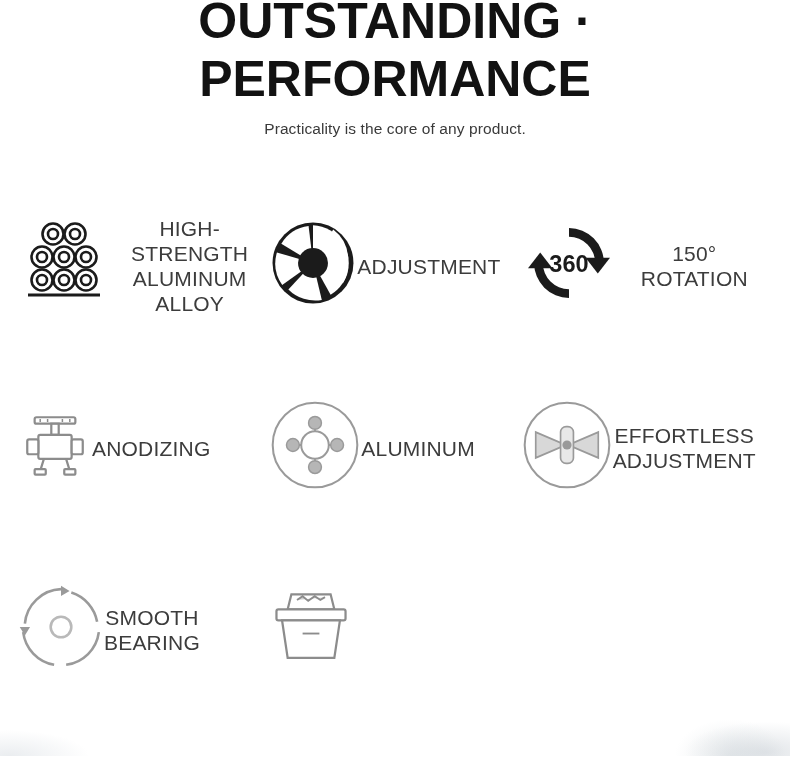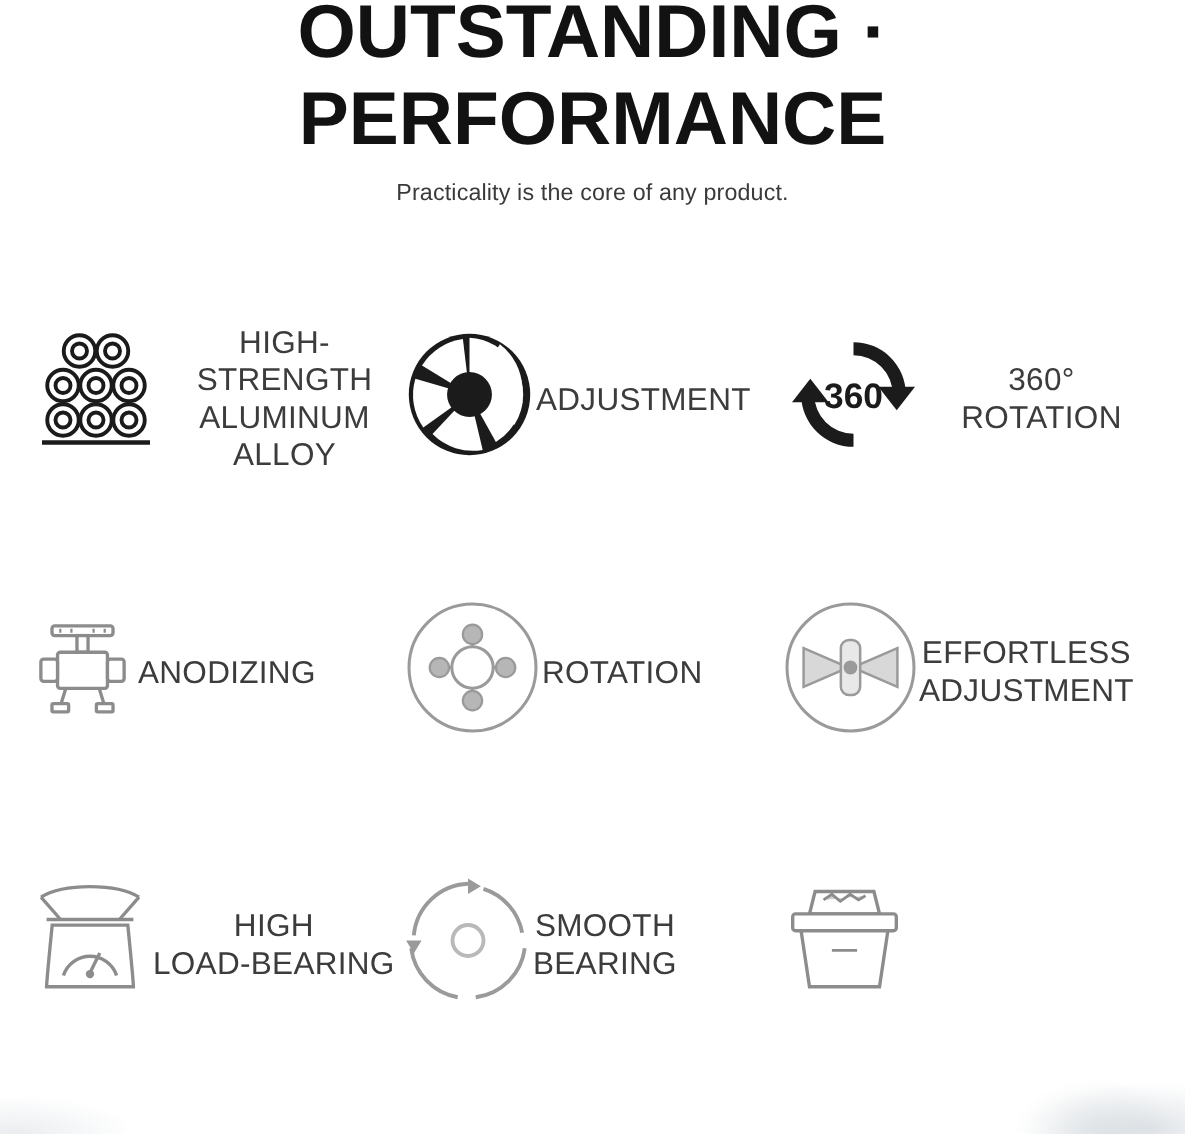--- a/index.html
+++ b/index.html
@@ -178,21 +178,21 @@
             <path d="M55 10 A40 40 0 0 1 95 50 L85 50 A30 30 0 0 0 55 20 Z"></path>
             <path d="M88 62 L74 44 L102 44 Z"></path>
 
             <path d="M55 90 A40 40 0 0 1 15 50 L25 50 A30 30 0 0 0 55 80 Z"></path>
             <path d="M22 38 L36 56 L8 56 Z"></path>
           </g>
           <text x="55" y="60" text-anchor="middle" font-family="Liberation Sans, sans-serif" font-size="27" font-weight="bold" fill="#1b1b1b">360</text>
           <text x="86" y="42" text-anchor="middle" font-family="Liberation Sans, sans-serif" font-size="14" font-weight="bold" fill="#1b1b1b">°</text>
         </svg>
       </div>
-      <div class="cell-label">360° ROTATION</div>
+      <div class="cell-label">150° ROTATION</div>
     </div>
 
     <div class="cell row2">
       <div class="icon-wrap">
         <svg width="74" height="74" viewBox="0 0 80 80">
           <g stroke="#8c8c8c" stroke-width="2.4" fill="#ffffff">
             <rect x="18" y="10" width="44" height="7" rx="2"></rect>
             <rect x="36" y="17" width="8" height="12"></rect>
             <rect x="22" y="29" width="36" height="26" rx="2"></rect>
             <rect x="10" y="34" width="12" height="16" rx="2"></rect>
@@ -218,54 +218,37 @@
             <circle cx="50" cy="26" r="7"></circle>
             <circle cx="74" cy="50" r="7"></circle>
             <circle cx="50" cy="74" r="7"></circle>
             <circle cx="26" cy="50" r="7"></circle>
           </g>
           <g stroke="#9a9a9a" stroke-width="2">
             <path d="M50 33 L50 35 M67 50 L65 50 M50 67 L50 65 M33 50 L35 50"></path>
           </g>
         </svg>
       </div>
-      <div class="cell-label">ROTATION</div>
+      <div class="cell-label">ALUMINUM</div>
     </div>
 
     <div class="cell row2">
       <div class="icon-wrap">
         <svg width="92" height="92" viewBox="0 0 100 100">
           <circle cx="50" cy="50" r="46" fill="none" stroke="#9a9a9a" stroke-width="2.2"></circle>
           <path d="M16 36 L44 48 L44 52 L16 64 Z" fill="#d8d8d8" stroke="#9a9a9a" stroke-width="1.8"></path>
           <path d="M84 36 L56 48 L56 52 L84 64 Z" fill="#d8d8d8" stroke="#9a9a9a" stroke-width="1.8"></path>
           <rect x="43" y="30" width="14" height="40" rx="6" fill="#e8e8e8" stroke="#9a9a9a" stroke-width="1.8"></rect>
           <circle cx="50" cy="50" r="5" fill="#9a9a9a"></circle>
         </svg>
       </div>
       <div class="cell-label">EFFORTLESS
 ADJUSTMENT</div>
     </div>
 
-    <div class="cell row3">
-      <div class="icon-wrap">
-        <svg width="84" height="84" viewBox="0 0 90 90">
-          <g stroke="#8c8c8c" stroke-width="2.4" fill="none">
-            <path d="M10 14 C26 4, 64 4, 80 14"></path>
-            <path d="M10 14 L24 30 M80 14 L66 30"></path>
-            <path d="M14 30 H76"></path>
-            <path d="M18 34 C18 34, 14 74, 14 78 H76 C76 74, 72 34, 72 34 Z"></path>
-            <path d="M26 70 A20 20 0 0 1 64 70"></path>
-            <path d="M45 68 L52 54"></path>
-          </g>
-          <circle cx="45" cy="69" r="3" fill="#8c8c8c"></circle>
-        </svg>
-      </div>
-      <div class="cell-label">HIGH
-LOAD-BEARING</div>
-    </div>
 
     <div class="cell row3">
       <div class="icon-wrap">
         <svg width="86" height="86" viewBox="0 0 100 100">
           <g fill="none" stroke="#9a9a9a" stroke-width="3">
             <path d="M50 6 A44 44 0 0 0 8 46"></path>
             <path d="M6 56 A44 44 0 0 0 42 94"></path>
             <path d="M56 94 A44 44 0 0 0 94 56"></path>
             <path d="M92 44 A44 44 0 0 0 62 10"></path>
           </g>

